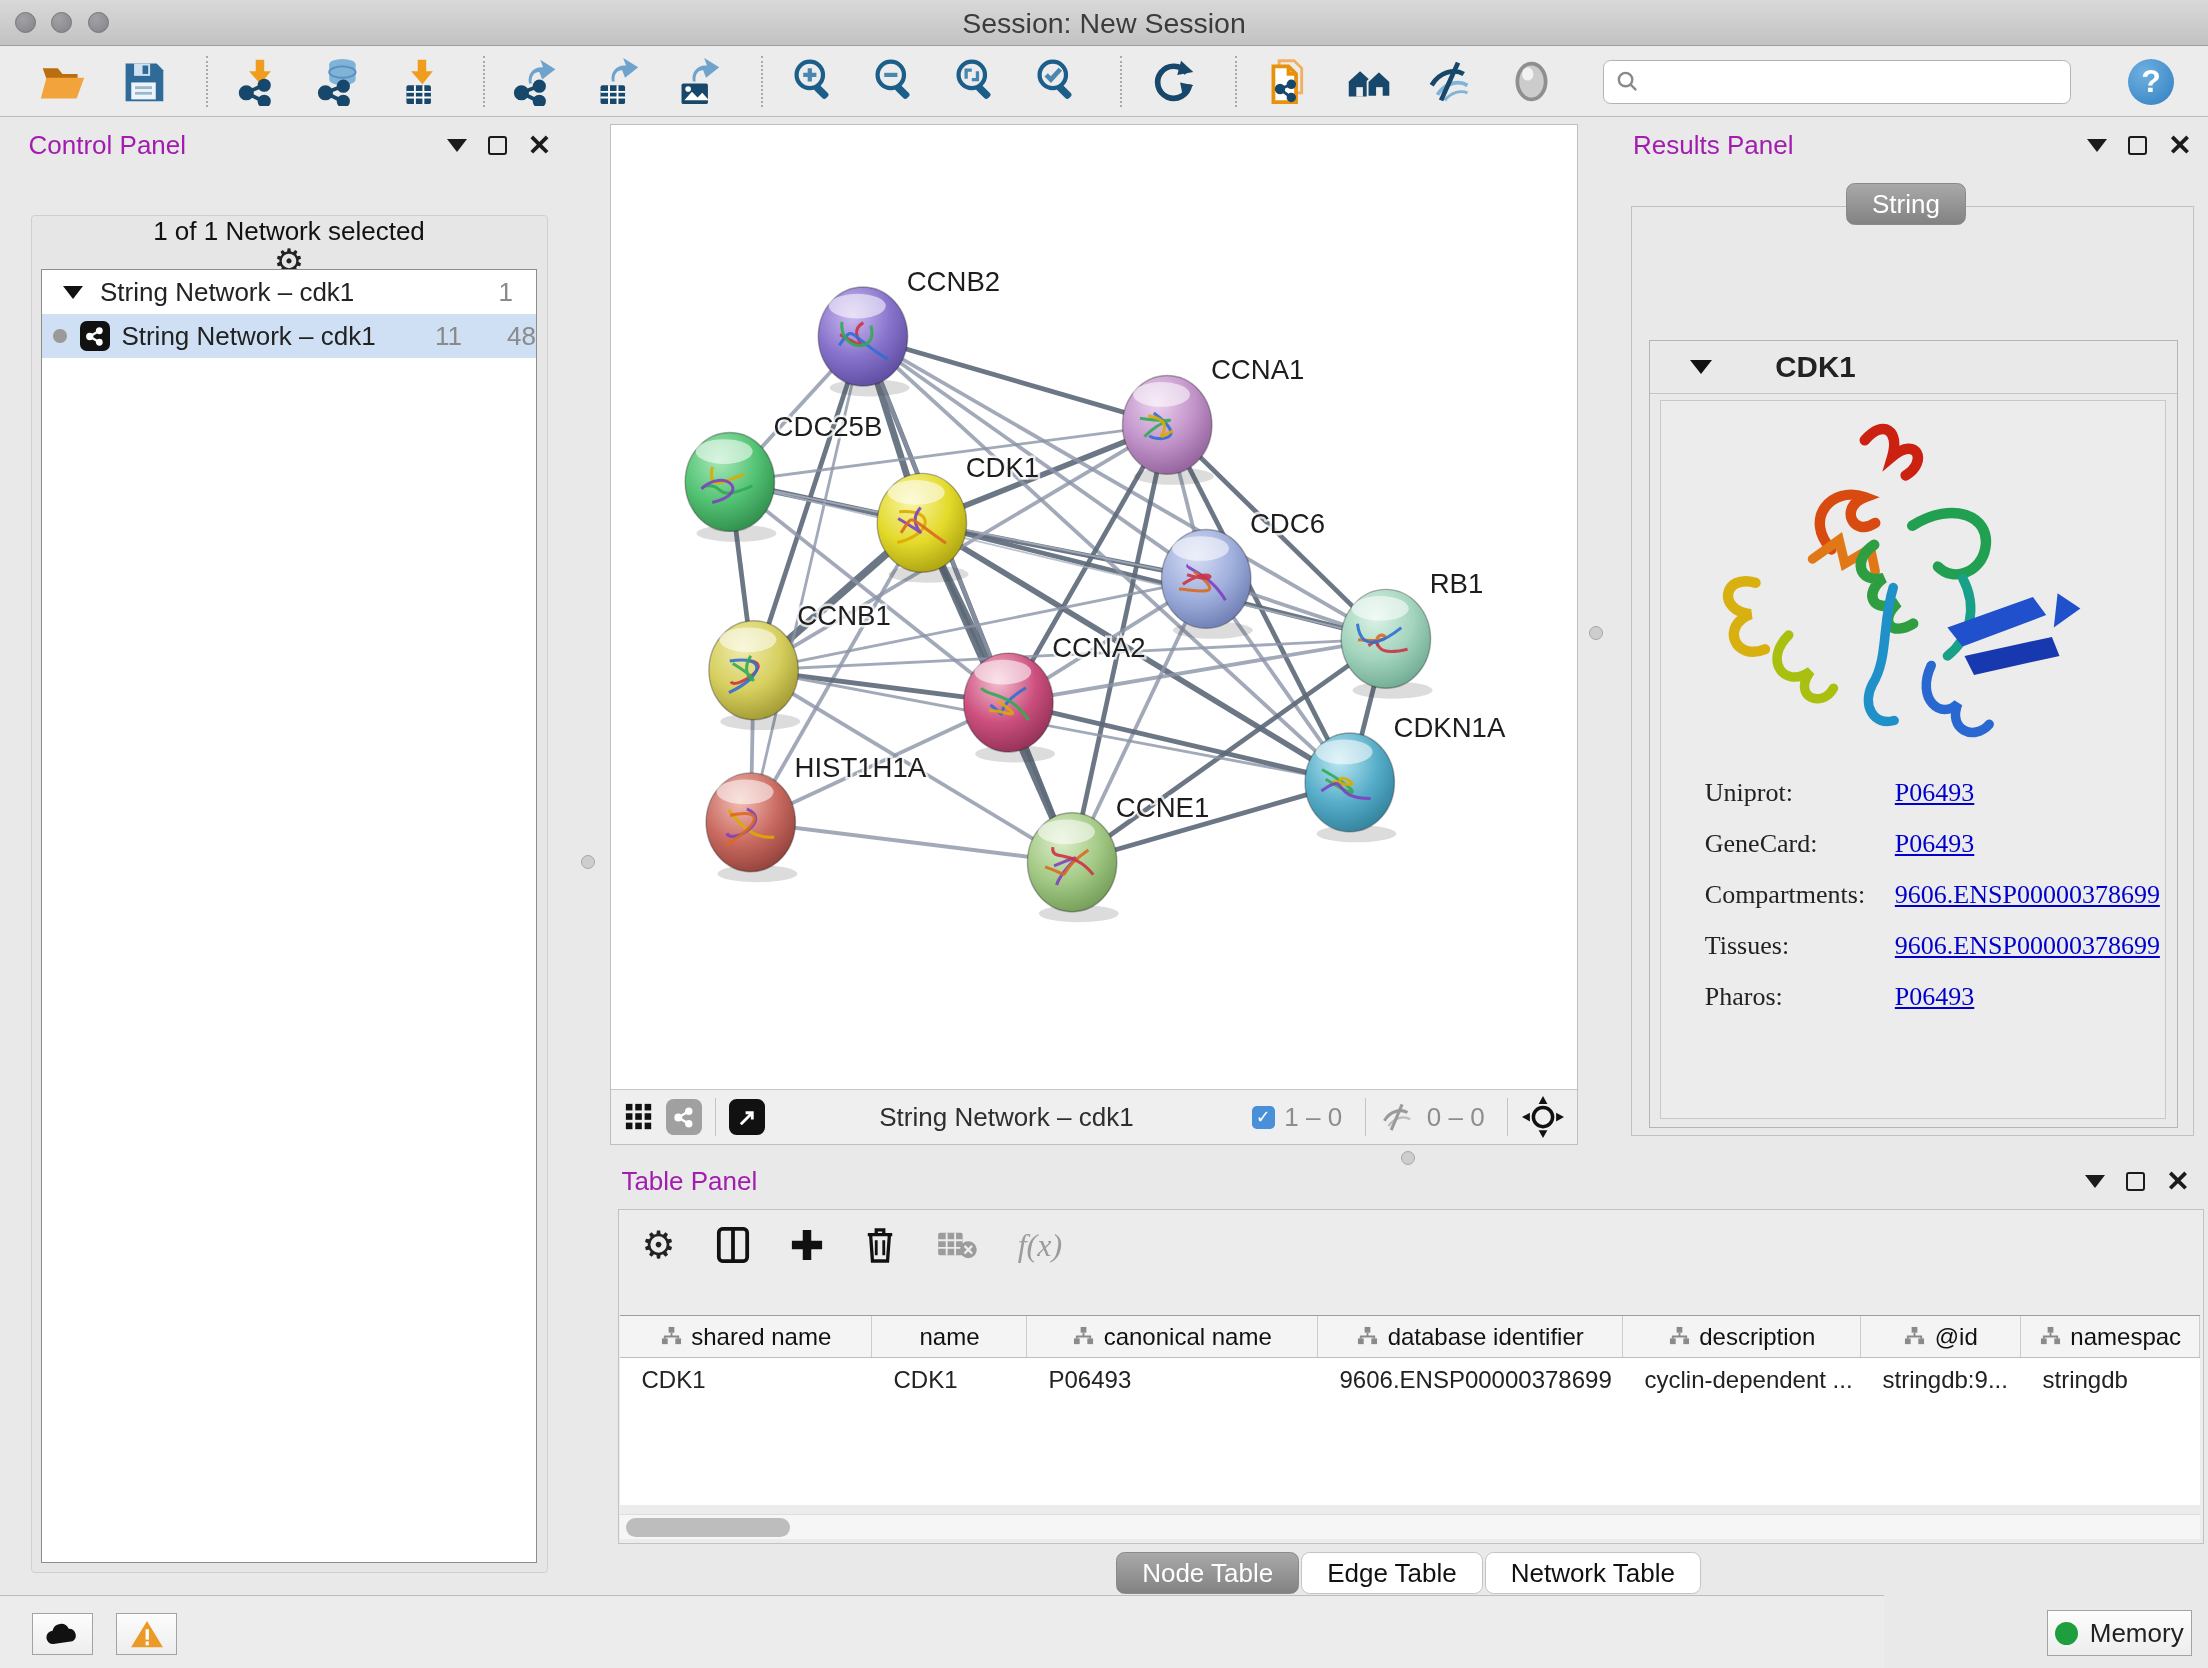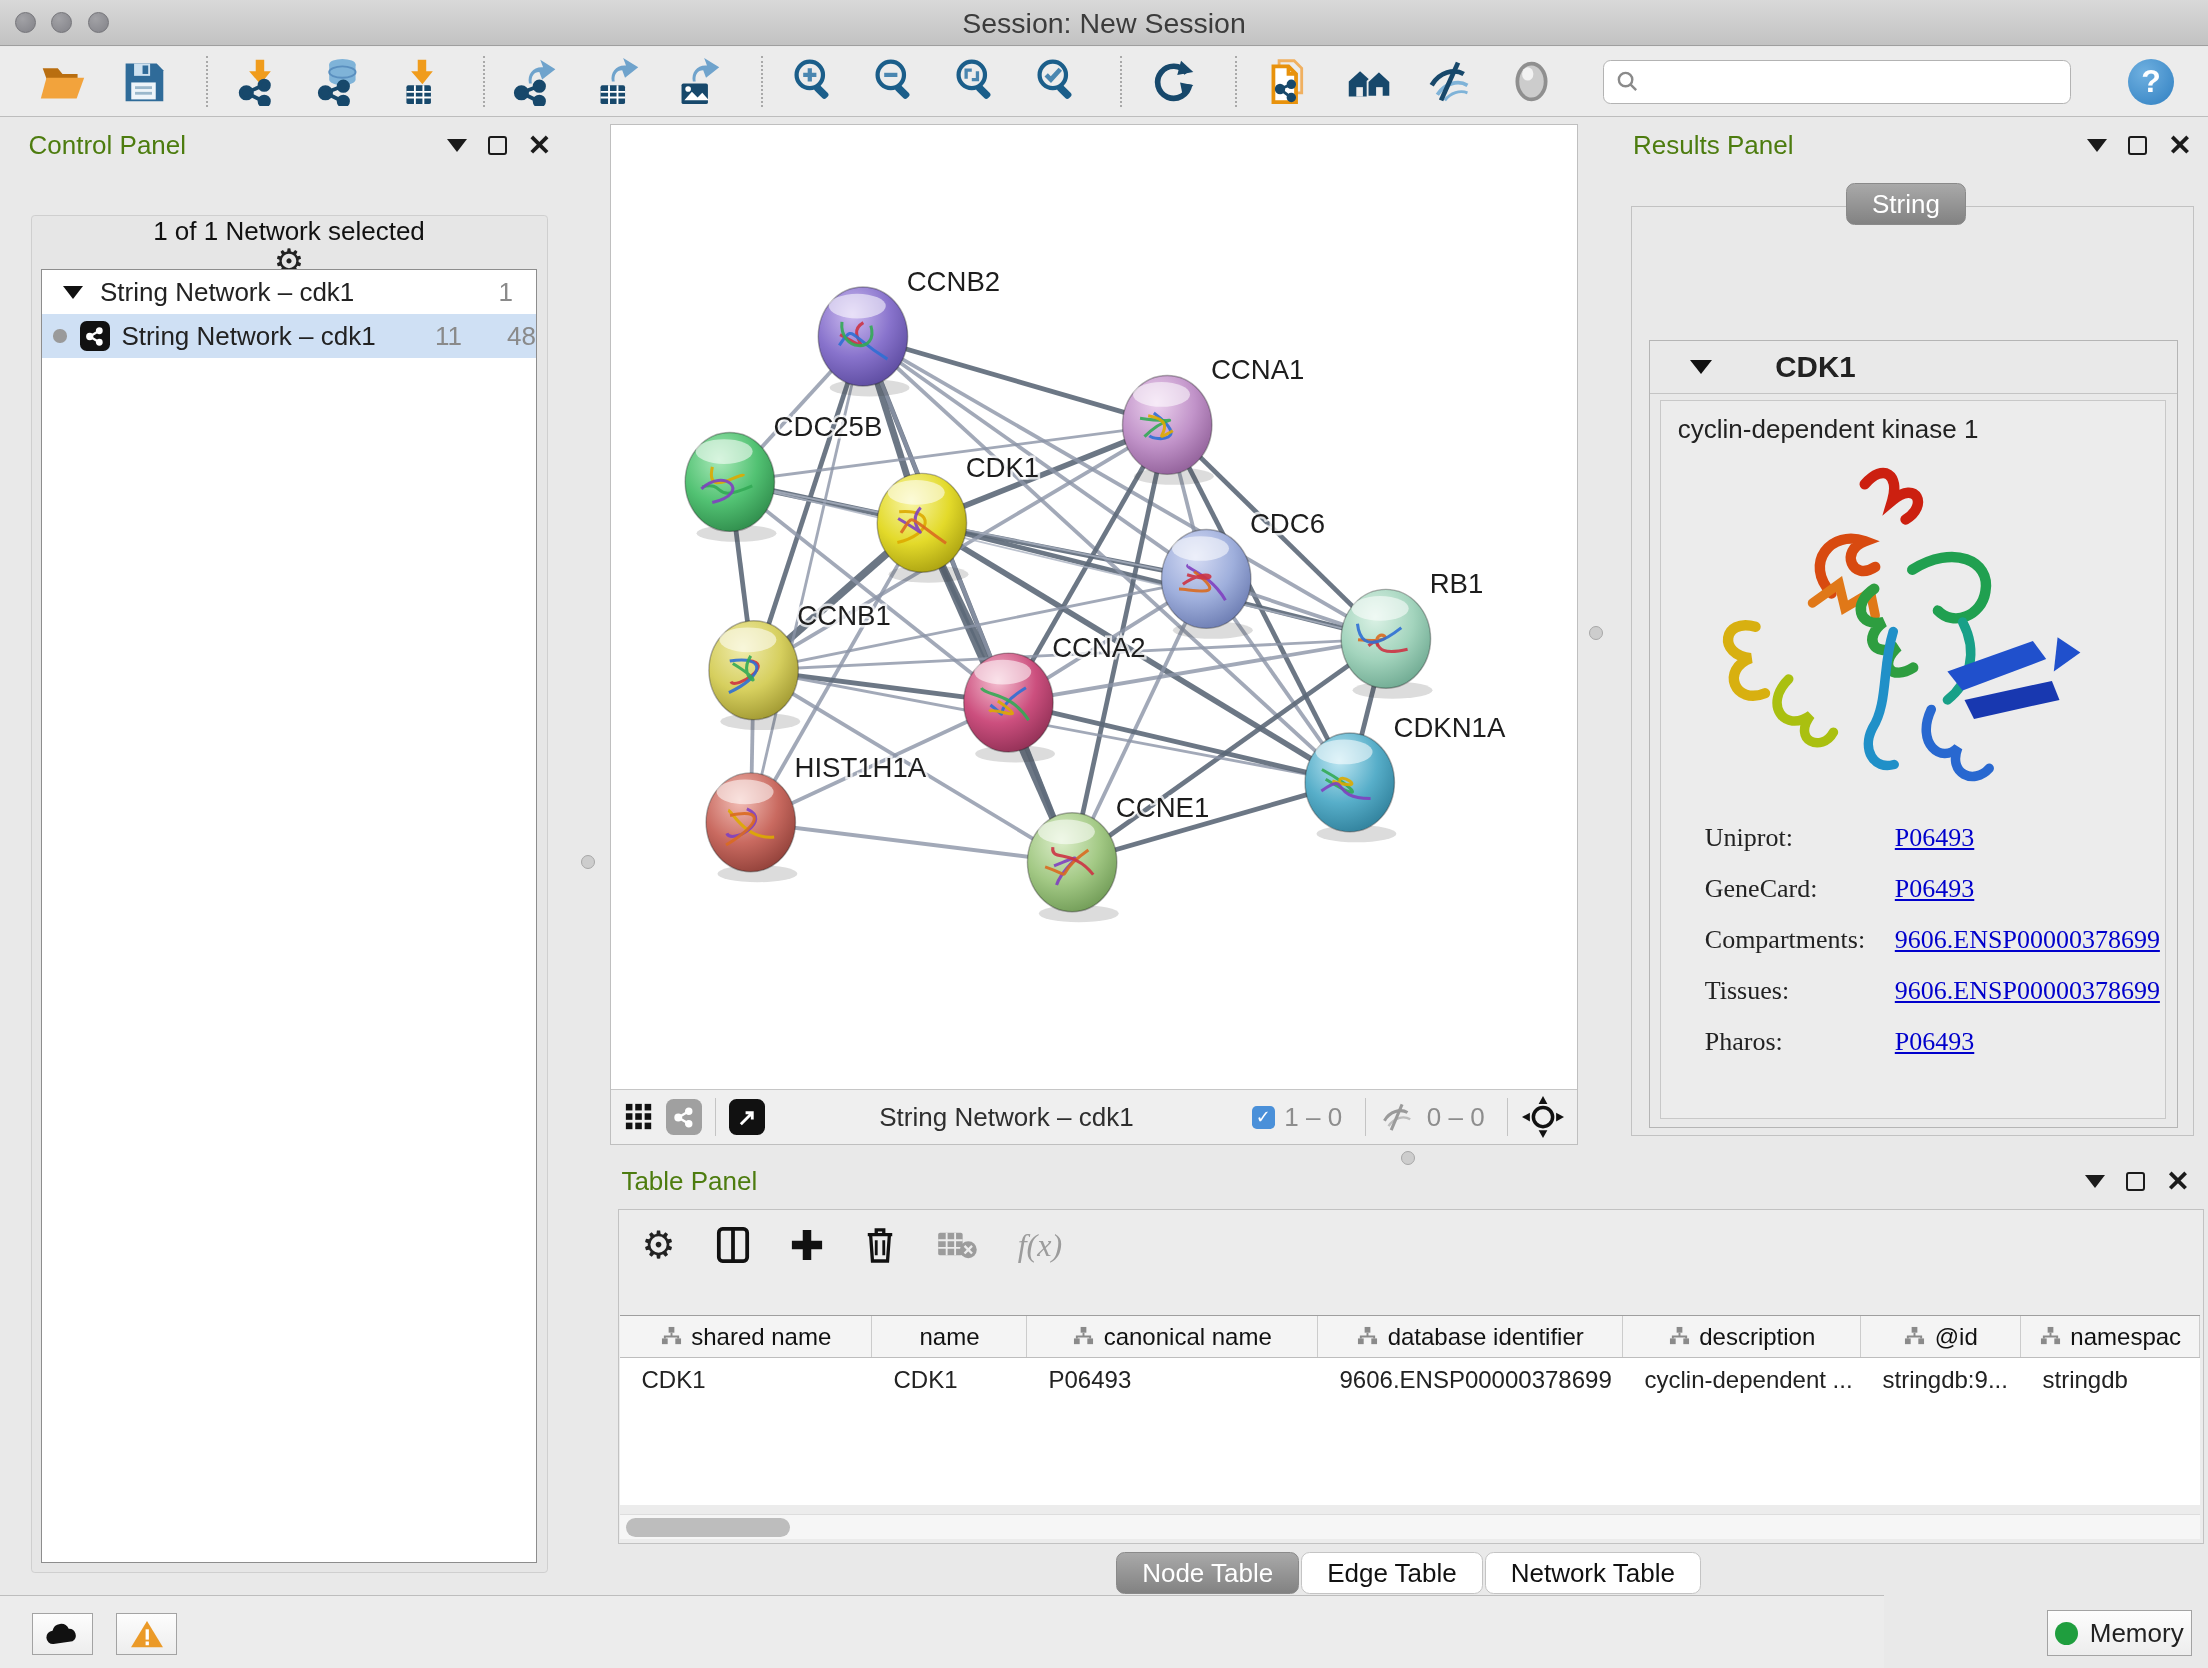--- a/index.html
+++ b/index.html
@@ -20,21 +20,21 @@
   .tb-icon { width:49px; height:49px; flex:0 0 auto; margin-right:32px; cursor:pointer; }
   .tb-sep { width:0; height:51px; border-left:2.9px dotted #a9a9a9; margin:0 27px 0 5.7px; flex:0 0 auto; }
   .search-wrap { margin-left:auto; margin-right:57px; width:468px; height:44px; background:#fff;
     border:1.9px solid #b3b3b3; border-radius:7.6px; display:flex; align-items:center; padding-left:11.4px; }
   .search-wrap input { border:none; outline:none; font-size:25px; width:399px; background:transparent; }
   .help-btn { width:46px; height:46px; border-radius:50%; margin-right:34px;
     background:radial-gradient(circle at 35% 30%, #6fb0e0, #2f7fc1); color:#fff; font-size:32px; font-weight:bold;
     display:flex; align-items:center; justify-content:center; cursor:pointer; }
 
   
-  .phead-title { font-size:26px; color:#4d7c0f; }
+  .phead-title { font-size:26px; color:#a21caf; }
   .phead-btns { display:flex; align-items:center; gap:21px; }
   .ph-caret { width:0; height:0; border-left:10.5px solid transparent; border-right:10.5px solid transparent; border-top:13.3px solid #1b1b1b; cursor:pointer; }
   .ph-float { width:19px; height:19px; border:2.9px solid #1b1b1b; border-radius:2.9px; cursor:pointer; }
   .ph-close { font-size:28.5px; font-weight:bold; color:#1b1b1b; line-height:19px; cursor:pointer; }
 
   
   .control-panel { position:absolute; left:9.5px; top:124px; width:559px; height:1469px; background:#e9e9e9; }
   .cp-head { display:flex; justify-content:space-between; align-items:center; padding:5.7px 17px 0 19px; }
   .tabs-row { position:absolute; left:53px; top:42px; display:flex; }
   .ui-tab { height:42px; padding:0 25px; font-size:26px; display:flex; align-items:center; justify-content:center;
@@ -579,21 +579,20 @@
     </span>
   </div>
   <div class="ui-tab sel rp-tab">String</div>
   <div class="rp-outer">
     <div class="rp-resultbox">
       <div class="rp-genehead">
         <span class="caret"></span>
         <span class="rp-gene">CDK1</span>
       </div>
       <div class="rp-content">
-        <div class="rp-desc">cyclin-dependent kinase 1</div>
         <svg width="418" height="361" viewBox="0 0 440 380" style="margin:5.7px 0 0 28.5px">
           <g fill="none" stroke-linecap="round">
             <path d="M185 35 C205 12,222 25,214 52 C240 30,252 58,228 72" stroke="#cc2010" stroke-width="11"></path>
             <path d="M150 150 C120 118,150 82,185 95 C158 105,172 138,196 122" stroke="#d84a10" stroke-width="11"></path>
             <path d="M130 160 l28 -20 l6 25 l27 -16 l5 24" stroke="#e07818" stroke-width="10"></path>
             <path d="M70 185 C35 175,30 215,65 218 C33 230,48 268,80 255" stroke="#d8b010" stroke-width="11"></path>
             <path d="M105 240 C78 266,100 298,128 278 C108 305,140 318,152 296" stroke="#aac010" stroke-width="10"></path>
             <path d="M195 145 C172 160,178 186,205 180 C183 196,193 218,220 206 C198 226,214 242,236 228" stroke="#2e9e40" stroke-width="11"></path>
             <path d="M235 125 C278 98,318 115,312 148 C308 174,278 185,262 168" stroke="#20a050" stroke-width="11"></path>
             <path d="M288 180 C305 212,295 244,272 262" stroke="#18a088" stroke-width="10"></path>

